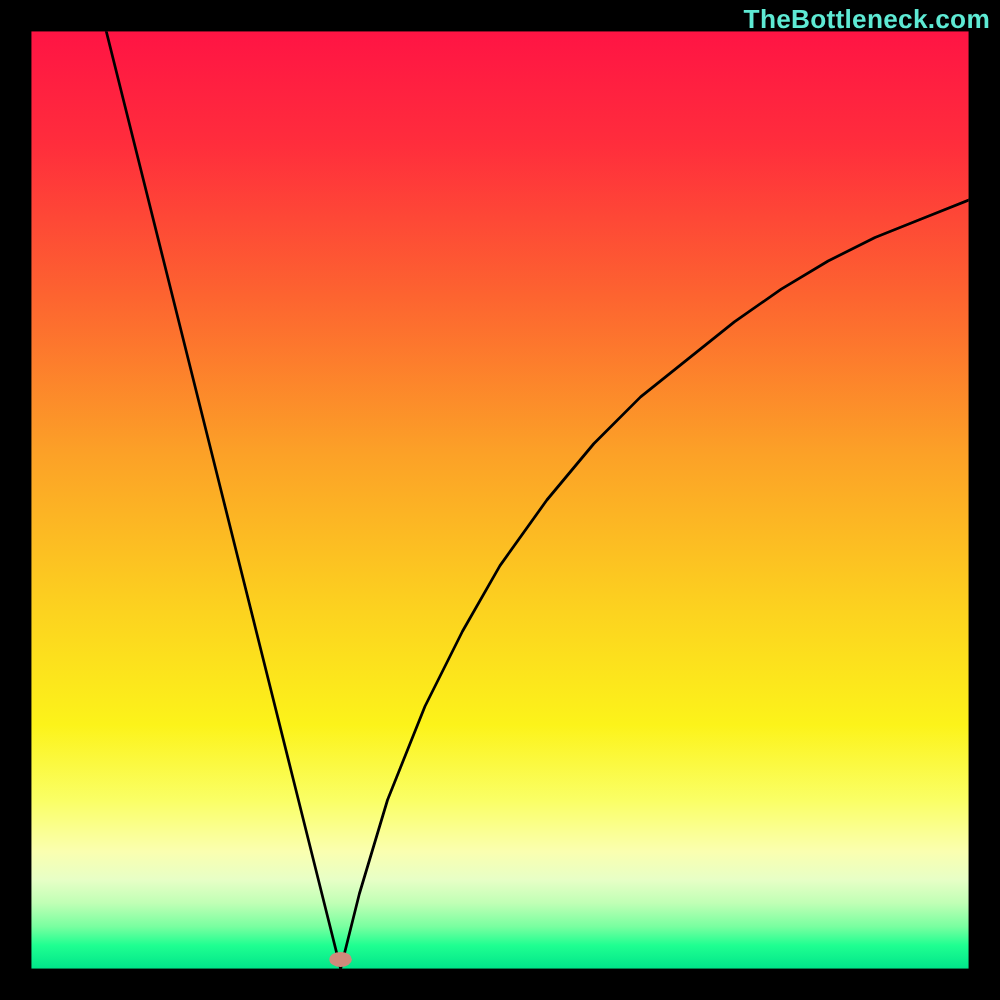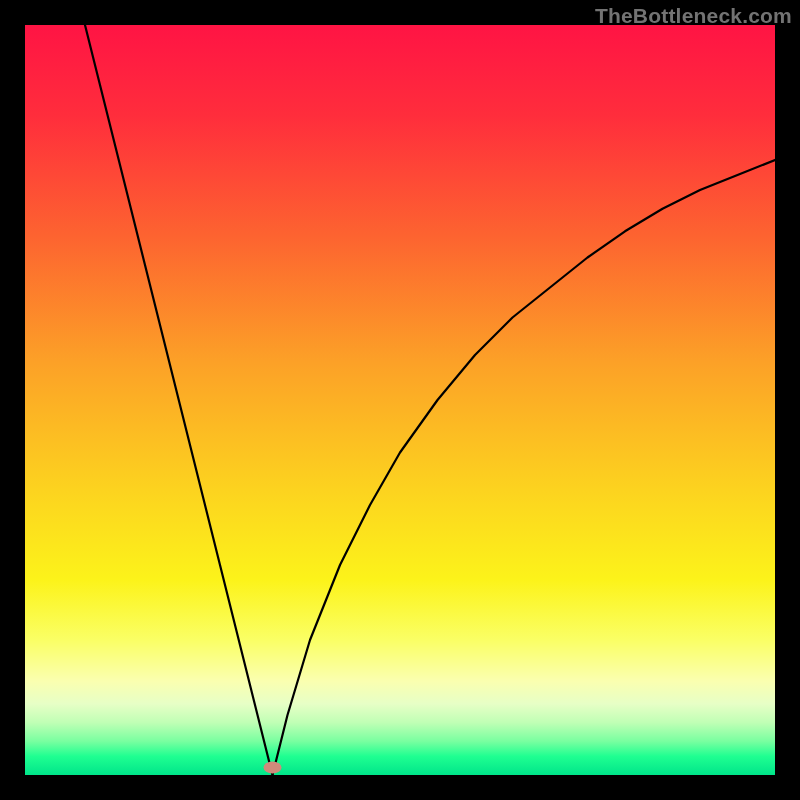--- a/index.html
+++ b/index.html
@@ -35,21 +35,21 @@
     position: absolute;
     left: 0;
     top: 0;
     width: 100%;
     height: 100%;
   }
   .watermark {
     position: absolute;
     top: 4px;
     right: 8px;
-    color: #737373;
+    color: #5eead4;
     font-size: 21px;
     font-weight: 600;
     letter-spacing: 0.2px;
     font-family: Arial, Helvetica, sans-serif;
   }
 </style>
 </head>
 <body>
 
 <div class="outer">

